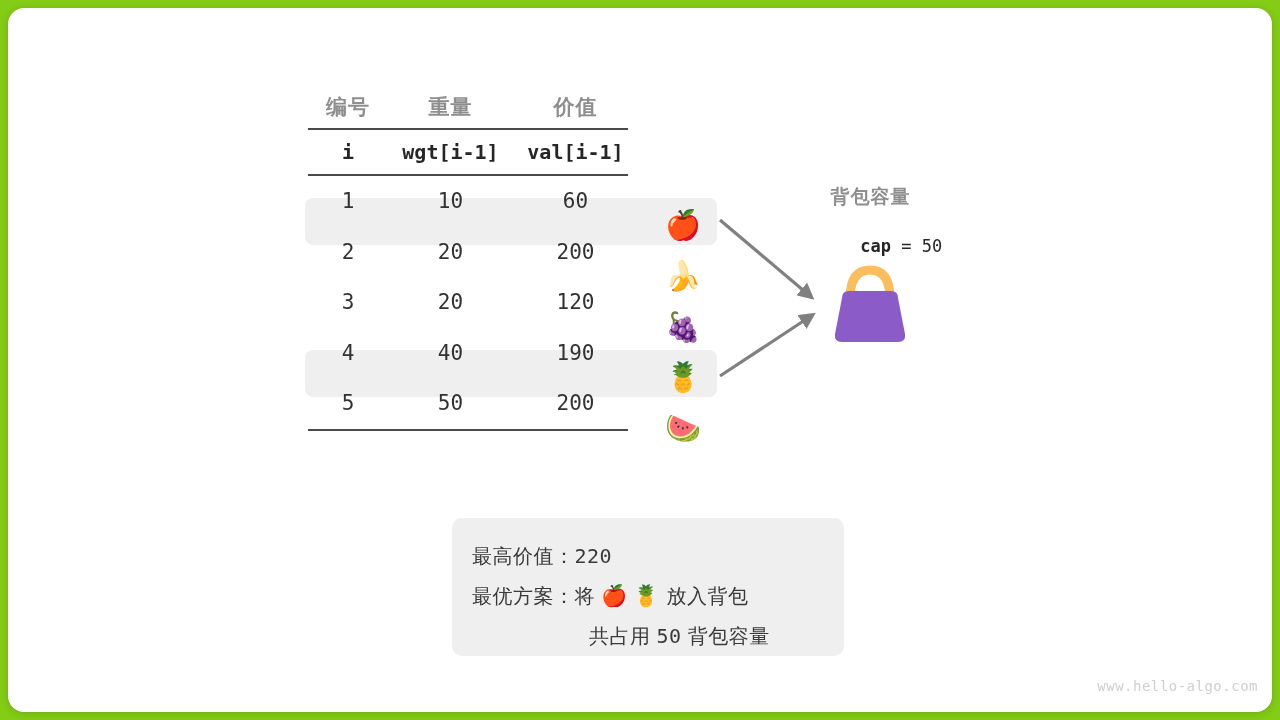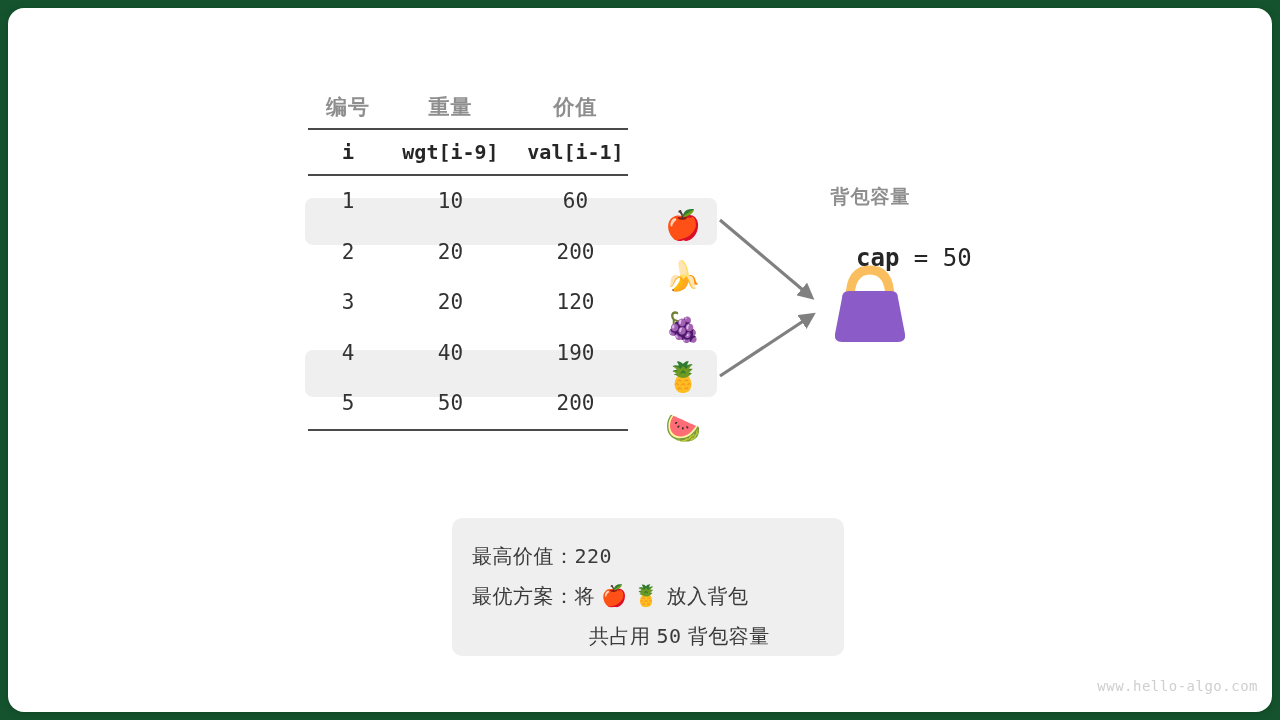--- a/index.html
+++ b/index.html
@@ -11,21 +11,21 @@
     height: 720px;
     overflow: hidden;
   }
   body {
     font-family: "Liberation Sans", "DejaVu Sans", sans-serif;
   }
   #stage {
     position: relative;
     width: 1280px;
     height: 720px;
-    background: #14532d;
+    background: #84cc16;
   }
   .card {
     position: absolute;
     left: 8px;
     top: 8px;
     width: 1264px;
     height: 704px;
     background: #ffffff;
     border-radius: 16px;
     box-shadow: 0 2px 10px rgba(0,0,0,0.13), 0 0 2px rgba(0,0,0,0.08);
@@ -140,21 +140,21 @@
     color: #8e8e8e;
     letter-spacing: 1px;
   }
   .cap-expr {
     position: absolute;
     left: 760px;
     top: 208px;
     width: 205px;
     text-align: center;
     font-family: "DejaVu Sans Mono", "Liberation Mono", monospace;
-    font-size: 24px;
+    font-size: 17px;
     color: #262626;
     white-space: pre;
   }
   .cap-expr b { font-weight: bold; }
 
   
   .result-box {
     position: absolute;
     left: 444px;
     top: 510px;
@@ -214,21 +214,21 @@
             <td class="hdr-cn">重量</td>
             <td class="hdr-cn">价值</td>
           </tr>
           <tr class="rule-row">
             <td colspan="3">
                 <div class="rule"></div>
               </td>
           </tr>
           <tr class="hdr-code">
             <td>i</td>
-            <td>wgt[i-9]</td>
+            <td>wgt[i-1]</td>
             <td>val[i-1]</td>
           </tr>
           <tr class="rule-row">
             <td colspan="3">
                 <div class="rule"></div>
               </td>
           </tr>
 
           <tr class="body-row">
             <td>1</td>

